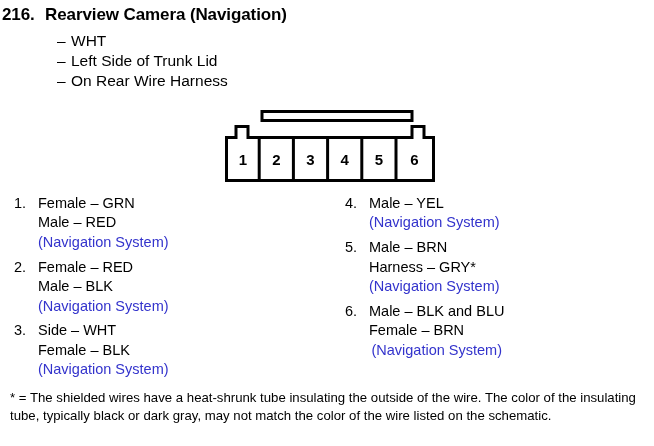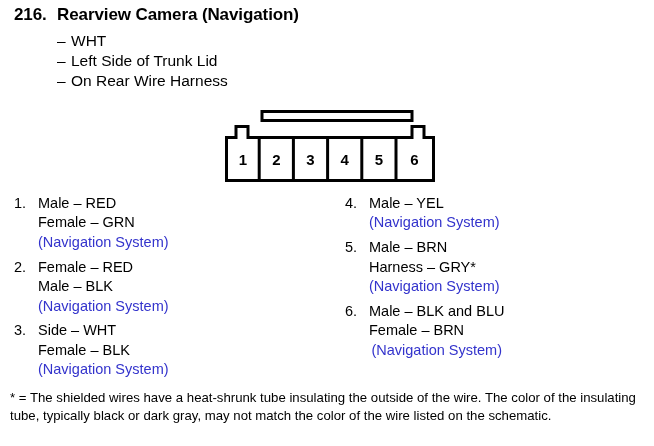--- a/index.html
+++ b/index.html
@@ -13,21 +13,21 @@
     font-family: "Liberation Sans", sans-serif;
     color: #000000;
     position: relative;
     overflow: hidden;
     -webkit-font-smoothing: antialiased;
   }
 
   
   .heading {
     position: absolute;
-    left: 14px;
+    left: 2px;
     top: 5px;
     display: flex;
     align-items: baseline;
     font-size: 17px;
     font-weight: bold;
     letter-spacing: -0.1px;
   }
   .heading-number {
     width: 43px;
     flex: 0 0 43px;
@@ -159,22 +159,22 @@
     <text id="cpin4" x="153.9" y="55" font-family="Liberation Sans, sans-serif" font-size="15" font-weight="bold" text-anchor="middle" fill="#000000">5</text>
     <text id="cpin5" x="189.5" y="55" font-family="Liberation Sans, sans-serif" font-size="15" font-weight="bold" text-anchor="middle" fill="#000000">6</text>
   </svg>
 </div>
 
 <div class="pinlist left">
 
   <div class="pin-entry">
     <span class="pin-num">1.</span>
     <span class="pin-lines">
+      <div>Female – GRN</div>
       <div>Male – RED</div>
-      <div>Female – GRN</div>
       <div class="pin-line-nav">(Navigation System)</div>
     </span>
   </div>
 
   <div class="pin-entry">
     <span class="pin-num">2.</span>
     <span class="pin-lines">
       <div>Female – RED</div>
       <div>Male – BLK</div>
       <div class="pin-line-nav">(Navigation System)</div>

